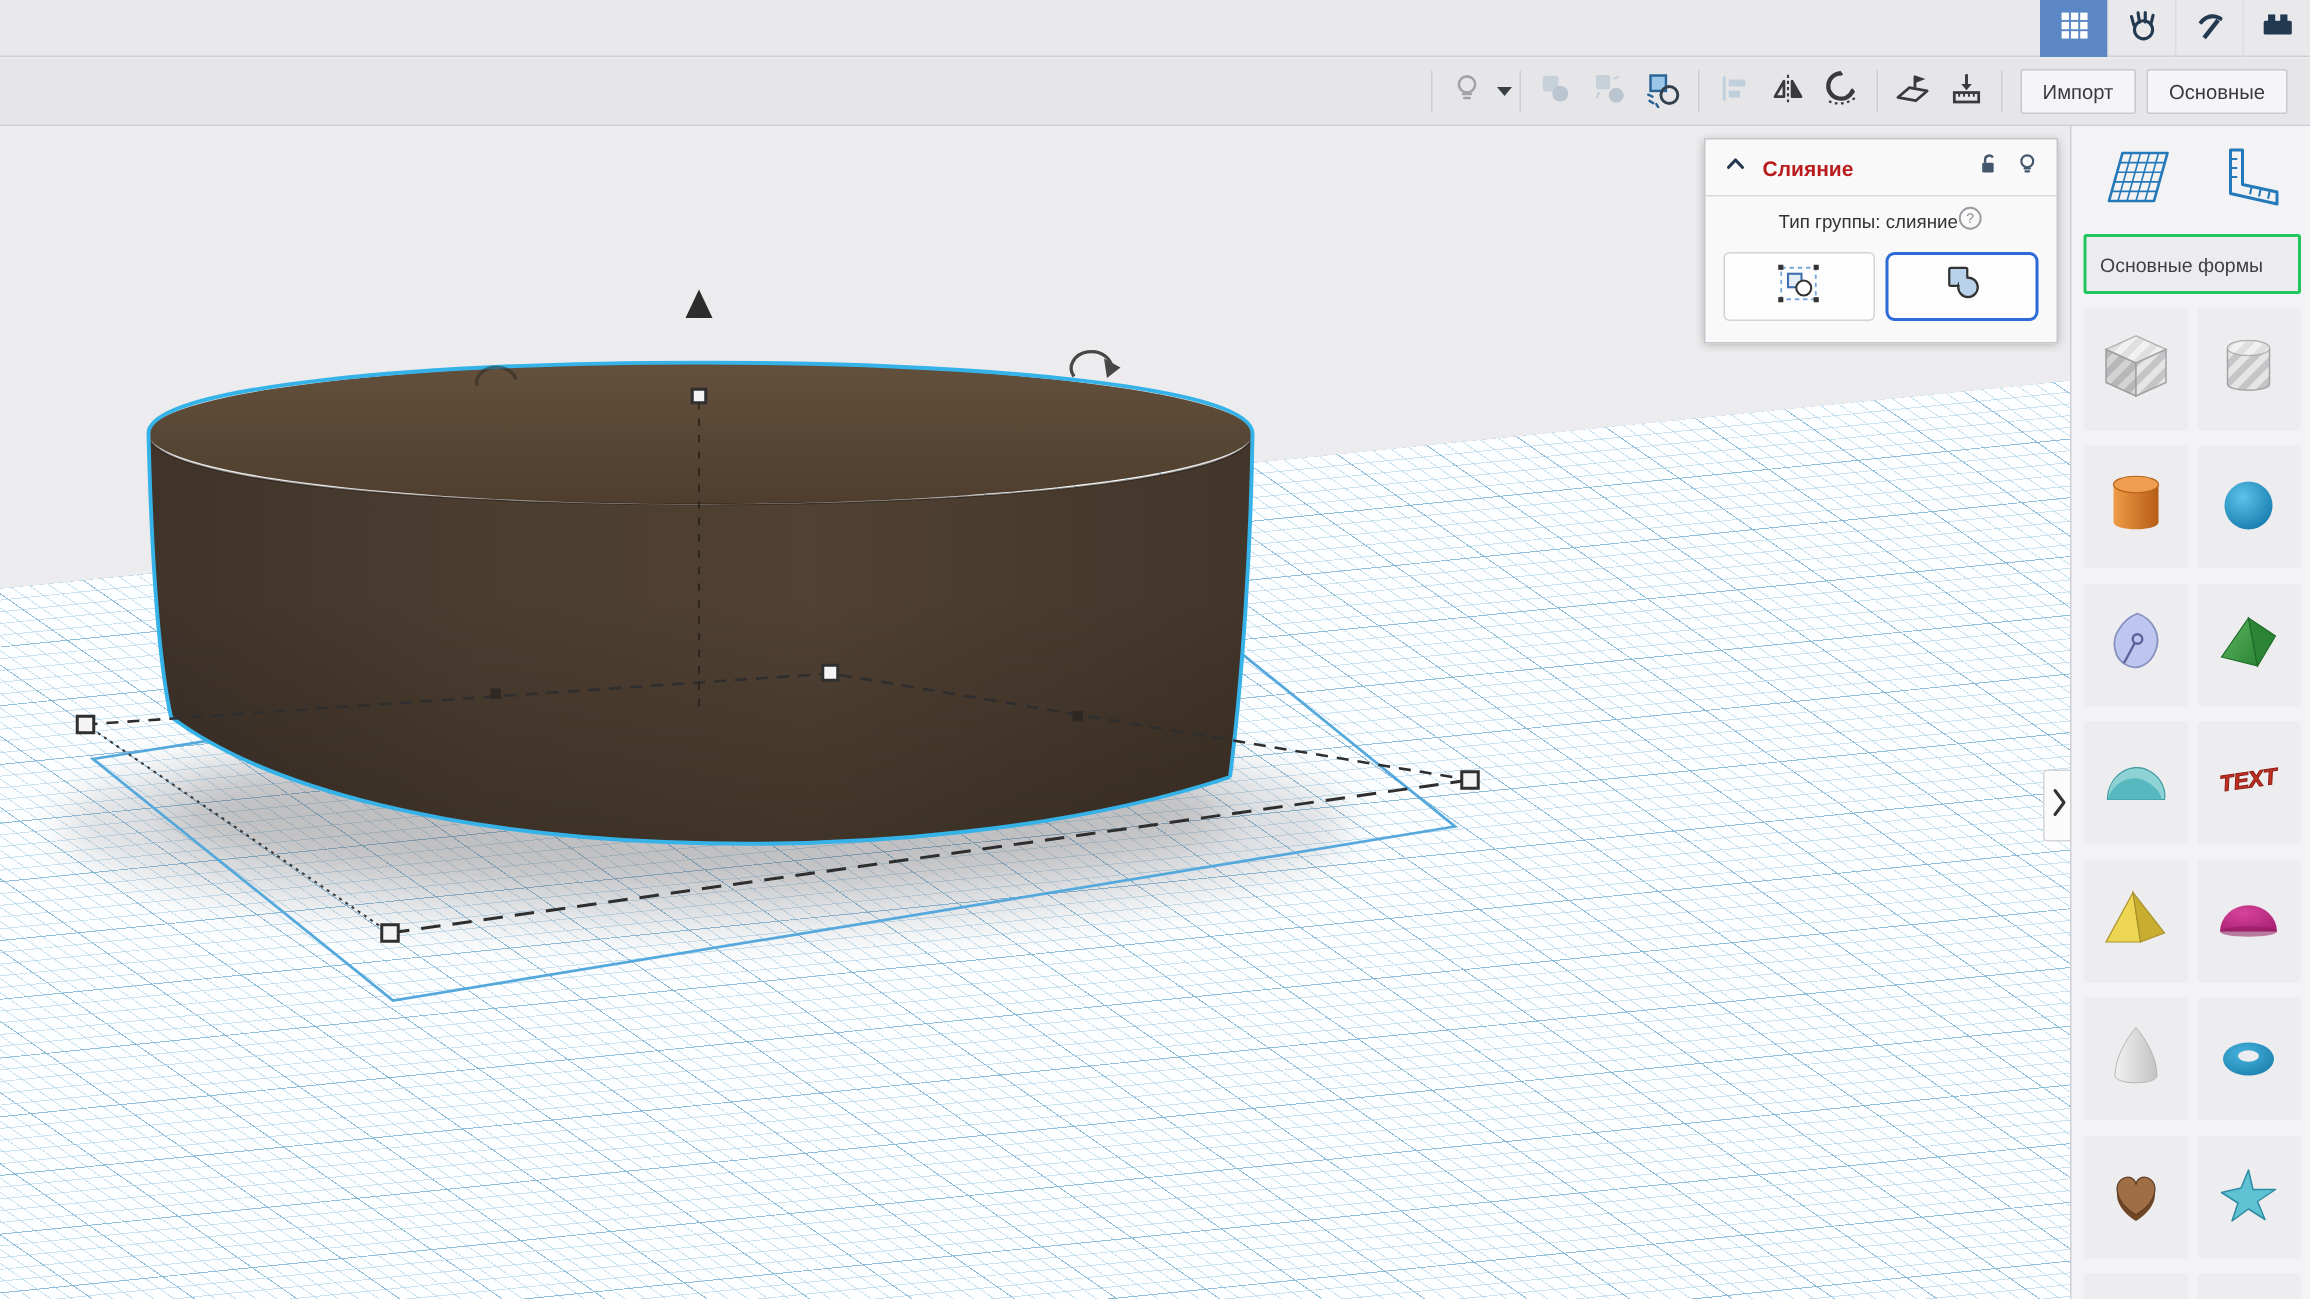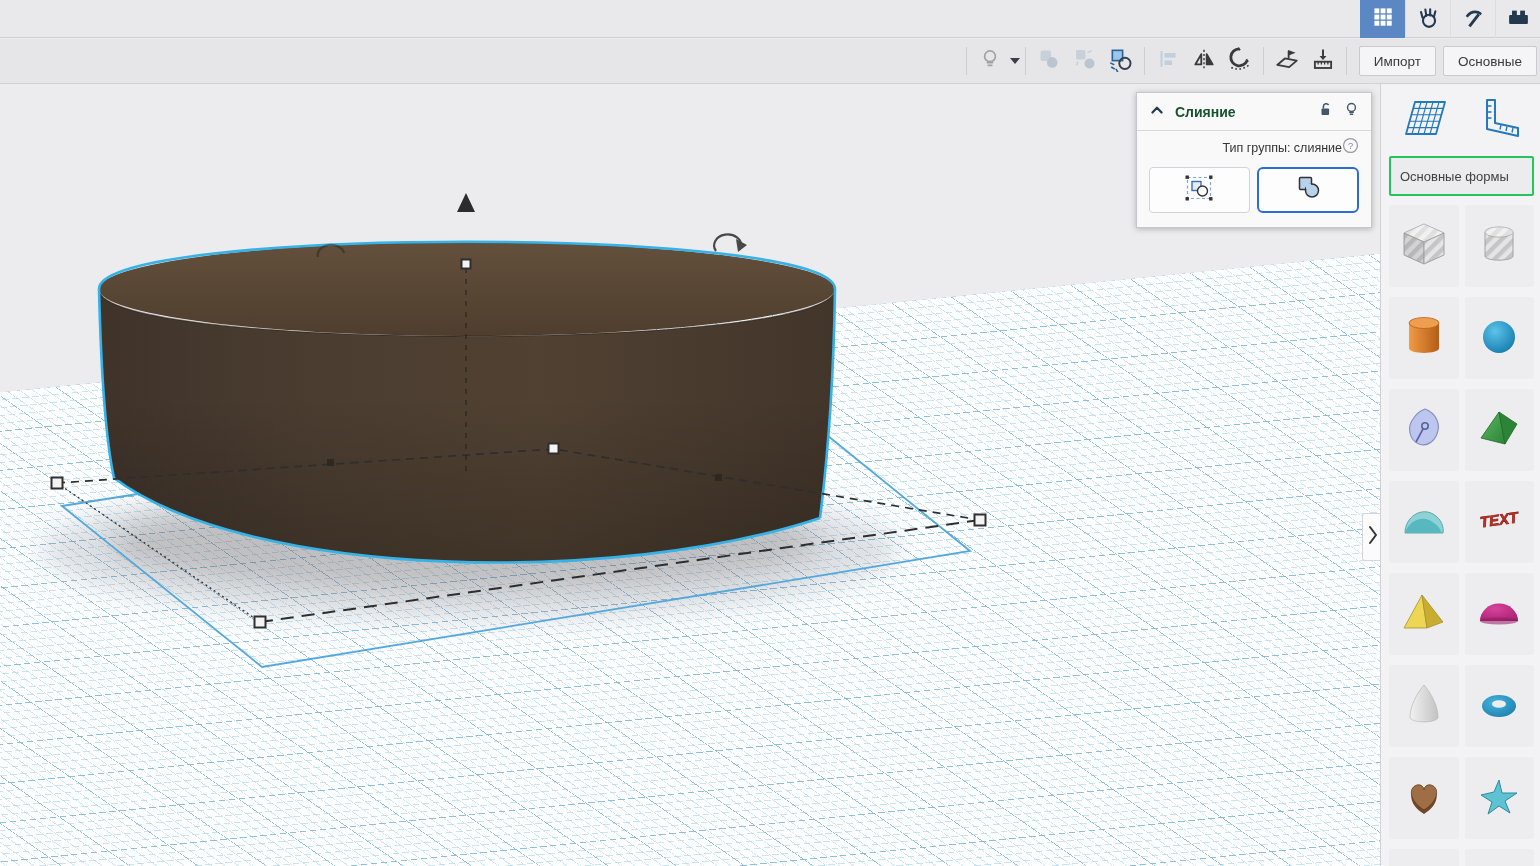--- a/index.html
+++ b/index.html
@@ -8,21 +8,21 @@
   
   .topbar { position:absolute; top:0; left:0; right:0; height:38px; background:#e9e9ec;
     border-bottom:1px solid #cfcfd4; }
   .mode-group { position:absolute; right:0; top:0; height:38px; display:flex; }
   .mode-btn { width:45px; height:38px; display:flex; align-items:center; justify-content:center;
     border-left:1px solid #dcdce1; cursor:pointer; }
   .mode-btn.active { background:#5b87c5; border-left:none; }
   
   .toolbar { position:absolute; top:39px; left:0; right:0; height:45px; background:#e6e6e9;
     border-bottom:1px solid #d0d0d6; display:flex; align-items:center; justify-content:flex-end;
-    padding-right:3px; }
+    padding-right:15px; }
   .tb-icon { width:36px; height:34px; display:flex; align-items:center; justify-content:center; cursor:pointer; }
   .tb-sep { width:1px; height:28px; background:#cdcdd3; margin:0 5px; }
   .caret { width:0; height:0; border-left:5px solid transparent; border-right:5px solid transparent;
     border-top:6px solid #3a3f45; margin-left:2px; cursor:pointer; }
   .tb-btn { height:30px; padding:0 14px; background:#f5f5f7; border:1px solid #c9c9d0; border-radius:2px;
     font-size:13.5px; color:#3a3a3e; display:flex; align-items:center; margin-left:7px; cursor:pointer; }
   
   .canvas { position:absolute; top:84px; left:0; width:1380px; height:782px; overflow:hidden; background:#ececee; }
   .plane { position:absolute; left:0; top:0; width:2600px; height:1800px; transform-origin:0 0;
     transform: matrix(0.995,-0.10,0.82,0.57,-900,399);
@@ -31,32 +31,32 @@
       repeating-linear-gradient(90deg, rgba(125,178,211,0.75) 0 1px, transparent 1px 60px),
       repeating-linear-gradient(0deg,  rgba(125,178,211,0.75) 0 1px, transparent 1px 60px),
       repeating-linear-gradient(90deg, rgba(163,205,230,0.55) 0 1px, transparent 1px 12px),
       repeating-linear-gradient(0deg,  rgba(163,205,230,0.55) 0 1px, transparent 1px 12px); }
   .scene { position:absolute; left:0; top:0; }
   
   .panel { position:absolute; left:1136px; top:92px; width:236px; background:#f9f9fa;
     border:1px solid #c6c6cc; box-shadow:0 1px 6px rgba(0,0,0,.25); }
   .panel-hd { height:38px; display:flex; align-items:center; gap:8px; padding:0 10px;
     border-bottom:1px solid #d8d8dc; }
-  .panel-title { flex:1; font-size:14px; font-weight:bold; color:#14532d; }
+  .panel-title { flex:1; font-size:14px; font-weight:bold; color:#b91c1c; }
   .swatches { height:118px; display:flex; padding-top:14px; }
   .swatch-col { flex:1; display:flex; flex-direction:column; align-items:center; }
   .ring { width:52px; height:52px; border-radius:50%; border:2px solid transparent; padding:3px; }
   .ring.sel { border-color:#3c83cc; }
   .circ { width:42px; height:42px; border-radius:50%; cursor:pointer; }
   .circ.solid { background:#46301d; }
   .circ.hole { background:repeating-linear-gradient(45deg,#c7c7c9 0 5px,#e9e9ea 5px 10px);
     border:1px solid #c2c2c5; }
   .swatch-lbl { font-size:11.5px; color:#4c4c50; margin-top:6px; }
   .grp { padding:6px 12px 14px; }
-  .grp-row { display:flex; align-items:center; justify-content:flex-end; }
+  .grp-row { display:flex; align-items:center; justify-content:center; }
   .grp-lbl { font-size:12.5px; color:#333; }
   .grp-opts { margin-top:9px; display:flex; gap:7px; }
   .grp-opt { flex:1; height:46px; background:#fdfdfe; border:1px solid #d2d2d8; border-radius:4px;
     display:flex; align-items:center; justify-content:center; cursor:pointer; }
   .grp-opt.sel { border:2px solid #2f6bd8; border-radius:6px; }
   
   .sidebar { position:absolute; top:84px; right:0; width:160px; bottom:0; background:#f3f3f5;
     border-left:1px solid #d0d0d5; padding:6px 6px 0 8px; overflow:hidden; }
   .side-tools { display:flex; height:60px; }
   .side-tool { flex:1; display:flex; align-items:center; justify-content:center; cursor:pointer; }

